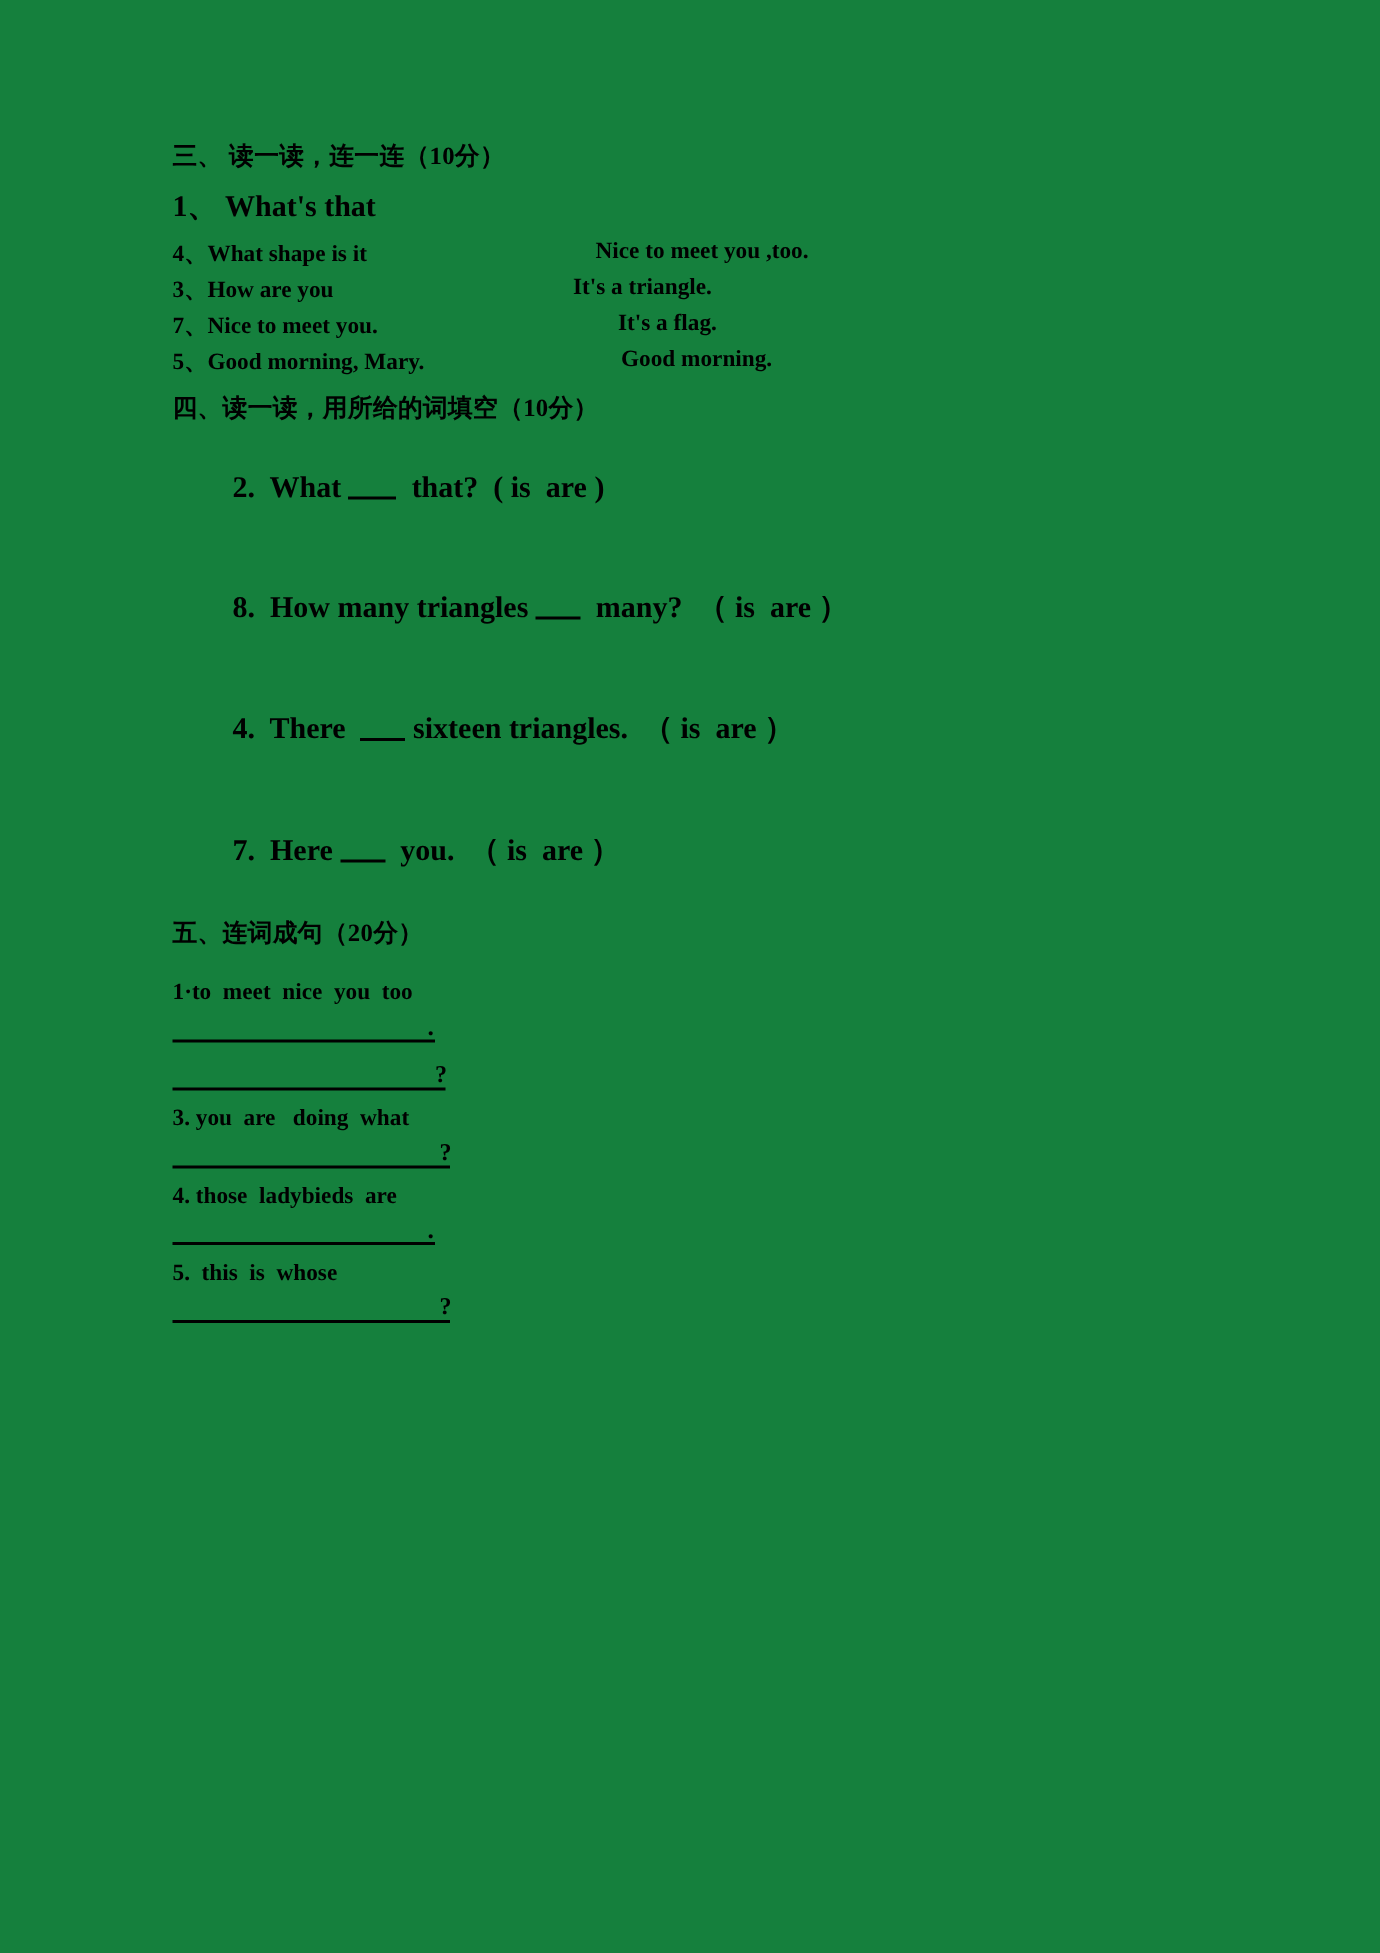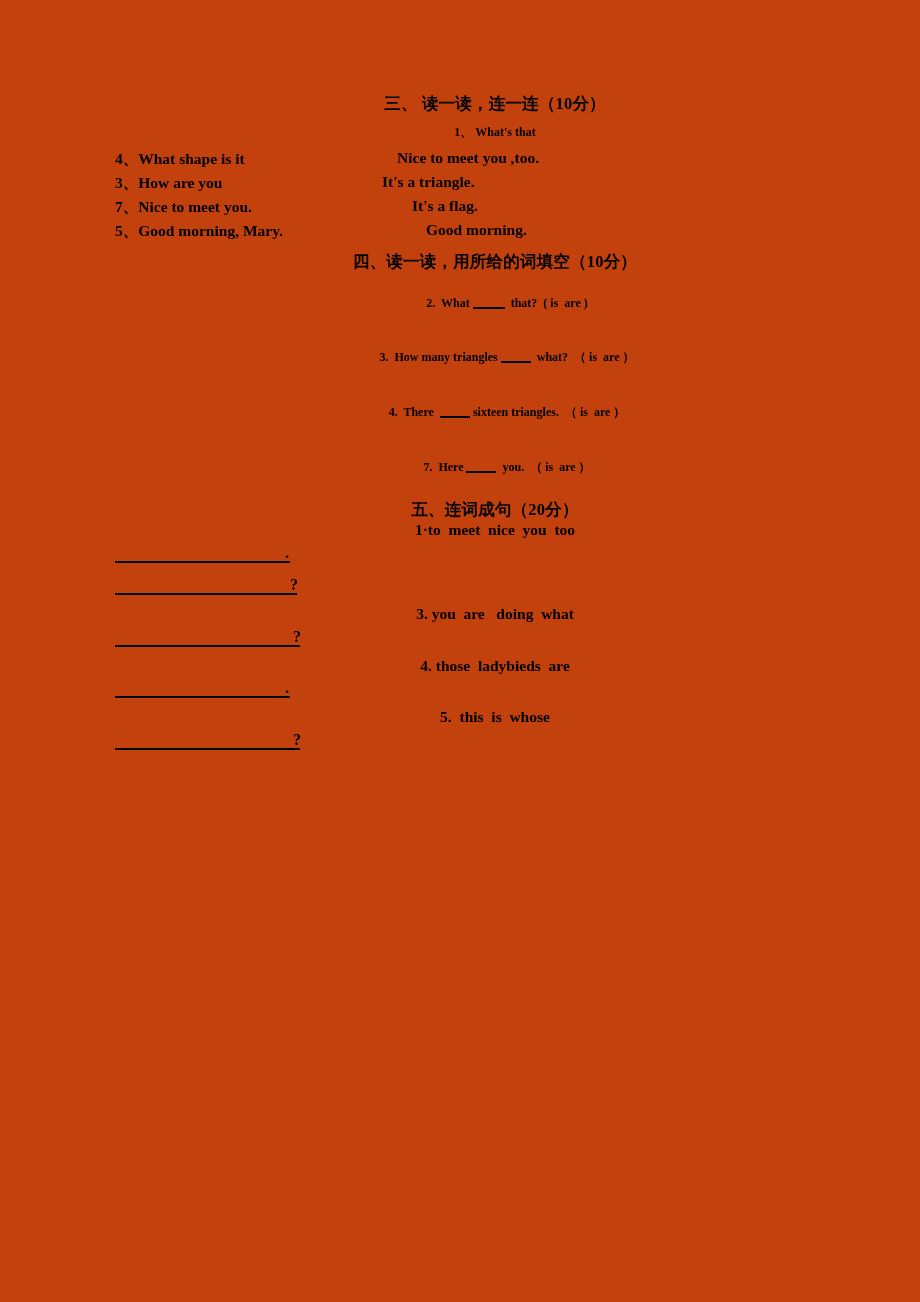--- a/index.html
+++ b/index.html
@@ -15,41 +15,40 @@
     color: #000000;
     overflow: hidden;
   }
 
   .page {
     position: absolute;
     left: 0;
     top: 0;
     width: 920px;
     height: 1302px;
-    background: #c2410c;
-    text-align: center;
+    background: #15803d;
   }
 
   .content {
     position: absolute;
     left: 115px;
     top: 93px;
     width: 760px;
   }
 
   .sec-head {
     font-size: 16.5px;
     font-weight: bold;
     margin-bottom: 9px;
     white-space: pre;
     letter-spacing: 0.2px;
   }
 
   .qline {
-    font-size: 12px;
+    font-size: 20px;
     font-weight: bold;
     white-space: pre;
     margin-bottom: 8px;
   }
 
   
   .match-row {
     position: relative;
     height: 24px;
     font-size: 15.5px;
@@ -134,42 +133,42 @@
       <div class="match-row">
         <span class="match-left">3、How are you</span>
         <span class="match-right" style="left:267px;">It's a triangle.</span>
       </div>
       <div class="match-row">
         <span class="match-left">7、Nice to meet you.</span>
         <span class="match-right" style="left:297px;">It's a flag.</span>
       </div>
       <div class="match-row" style="height:26px;">
         <span class="match-left">5、Good morning, Mary.</span>
-        <span class="match-right" style="left:311px;">Good morning.</span>
+        <span class="match-right" style="left:299px;">Good morning.</span>
       </div>
     </div>
 
     <div class="sec-head" style="margin-top:4px; margin-bottom:8px;">四、读一读，用所给的词填空（10分）</div>
 
     <div>
       <div class="qline">
         <span>2.  What </span><span class="blank" style="width:32px;"></span><span>  that?  ( is  are )</span>
       </div>
       <div class="qline">
-        <span>3.  How many triangles </span><span class="blank" style="width:30px;"></span><span>  what?  （ is  are ）</span>
+        <span>8.  How many triangles </span><span class="blank" style="width:30px;"></span><span>  many?  （ is  are ）</span>
       </div>
       <div class="qline">
         <span>4.  There  </span><span class="blank" style="width:30px;"></span><span> sixteen triangles.  （ is  are ）</span>
       </div>
       <div class="qline">
         <span>7.  Here </span><span class="blank" style="width:30px;"></span><span>  you.  （ is  are ）</span>
       </div>
     </div>
 
-    <div class="sec-head" style="margin-top:4px; margin-bottom:0;">五、连词成句（20分）</div>
+    <div class="sec-head" style="margin-top:4px; margin-bottom:20px;">五、连词成句（20分）</div>
 
     <div>
 
       <div>
         <div class="build-q">1·to  meet  nice  you  too</div>
         <div class="answer-wrap">
           <div class="answer-rule" style="width:175px;"></div>
           <div class="answer-punc dot" style="left:170px;">.</div>
         </div>
       </div>

